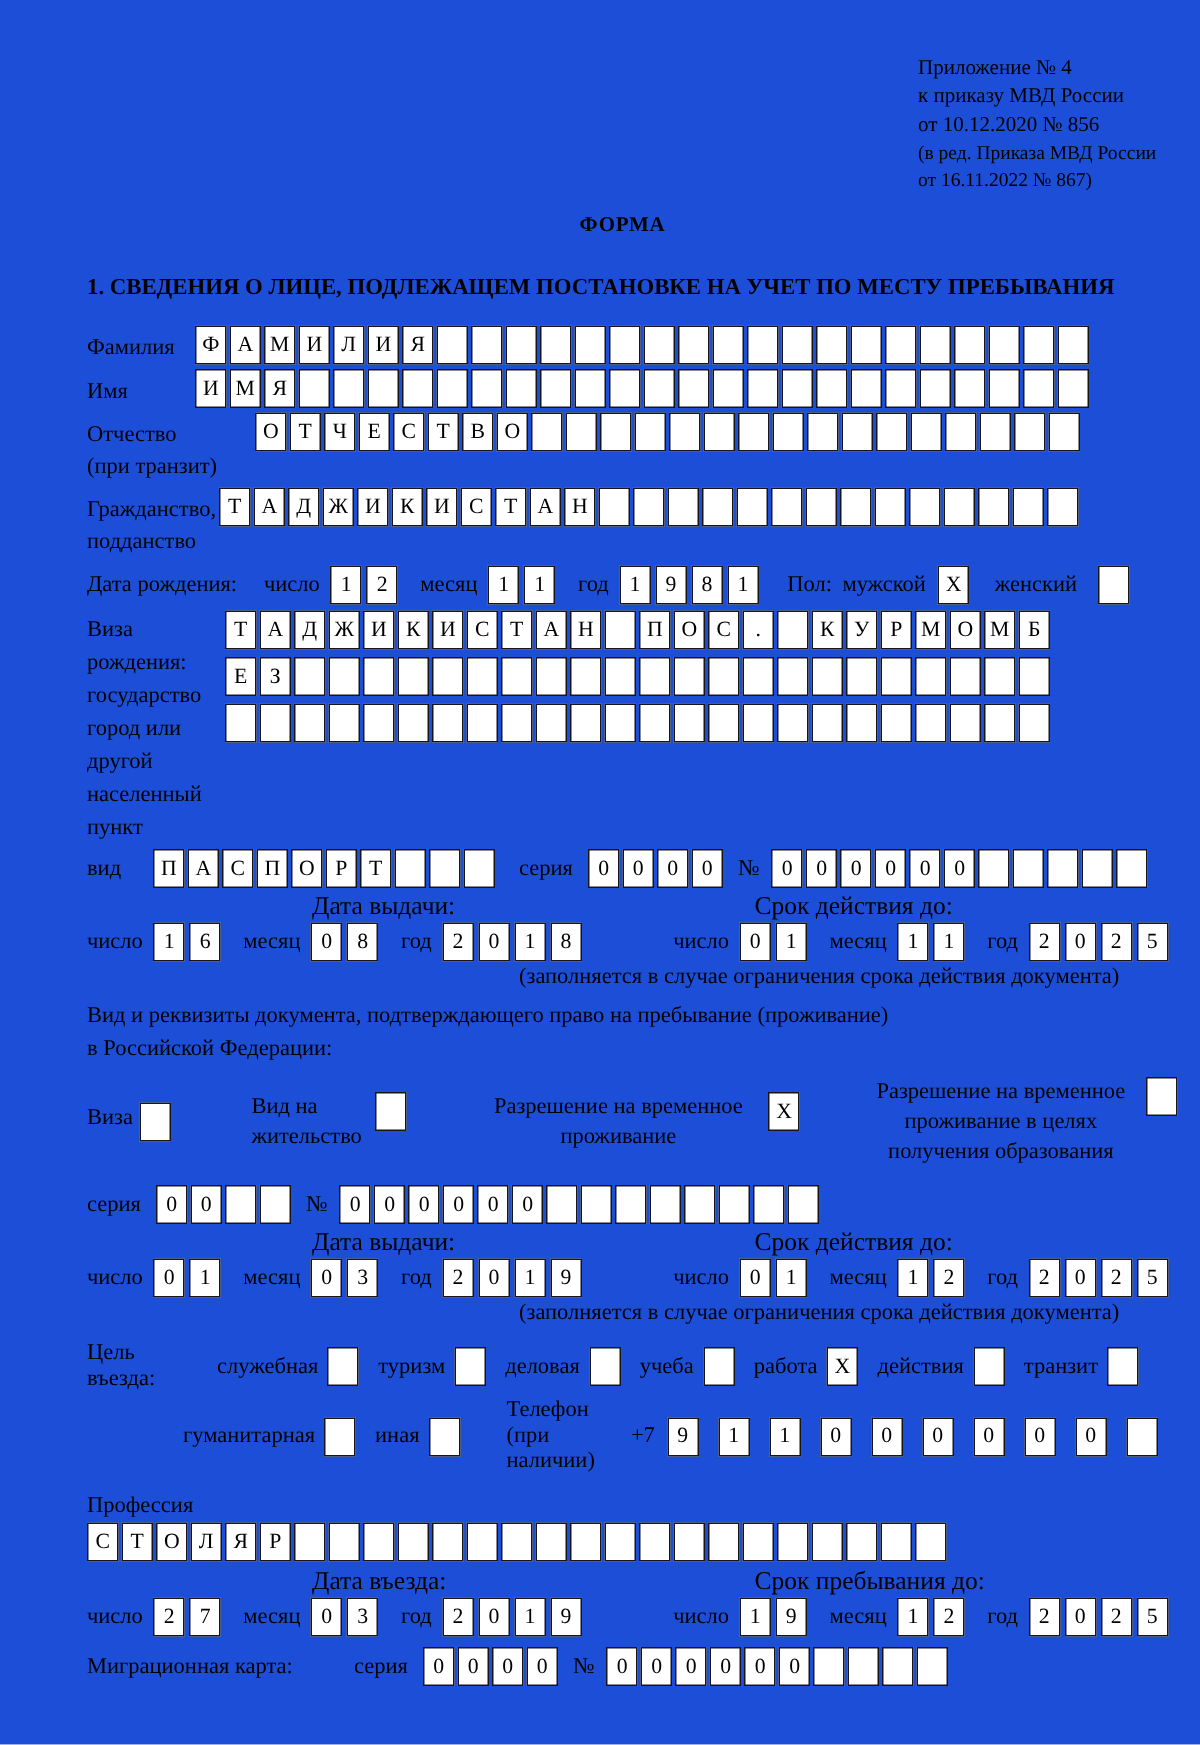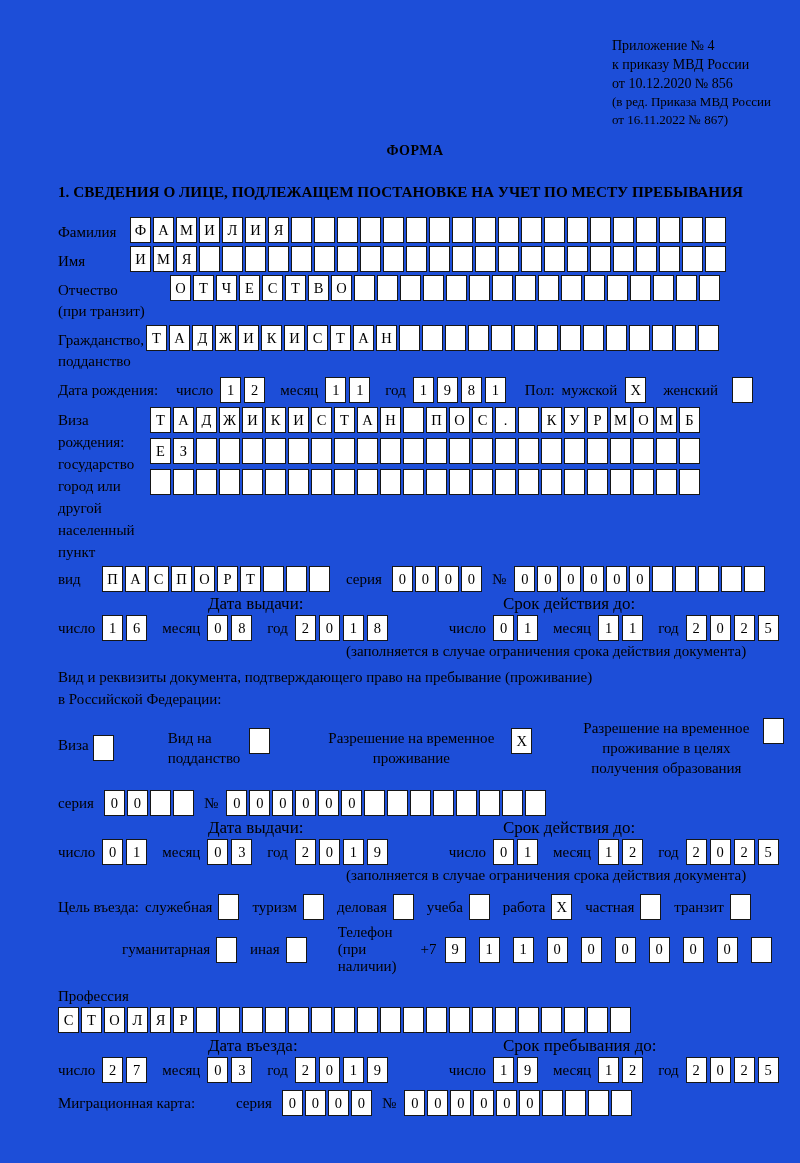--- a/index.html
+++ b/index.html
@@ -379,21 +379,21 @@
 
   <div class="plain">Вид и реквизиты документа, подтверждающего право на пребывание (проживание)</div>
   <div class="plain" style="margin-top:0;">в Российской Федерации:</div>
 
   <div class="optrow">
     <span class="opt">
       <span class="olabel">Виза</span>
       <span class="cell" style="margin-left:4px;"></span>
     </span>
     <span class="opt" style="margin-left:26px;">
-      <span class="olabel">Вид на подданство</span>
+      <span class="olabel">Вид на жительство</span>
       <span class="cell"></span>
     </span>
     <span class="opt" style="margin-left:22px;">
       <span class="olabel optc" style="width:182px;">Разрешение на временное проживание</span>
       <span class="cell">X</span>
     </span>
     <span class="opt" style="margin-left:18px;">
       <span class="olabel optc" style="width:176px;">Разрешение на временное проживание в целях получения образования</span>
       <span class="cell"></span>
     </span>
@@ -465,21 +465,21 @@
     <span class="olabel">служебная</span>
     <span class="cell"></span>
     <span class="olabel">туризм</span>
     <span class="cell"></span>
     <span class="olabel">деловая</span>
     <span class="cell"></span>
     <span class="olabel">учеба</span>
     <span class="cell"></span>
     <span class="olabel">работа</span>
     <span class="cell">X</span>
-    <span class="olabel">частная</span>
+    <span class="olabel">действия</span>
     <span class="cell"></span>
     <span class="olabel">транзит</span>
     <span class="cell"></span>
   </div>
 
   <div class="purp" style="margin-top:4px;margin-left:64px;">
     <span class="olabel">гуманитарная</span>
     <span class="cell"></span>
     <span class="olabel">иная</span>
     <span class="cell"></span>

